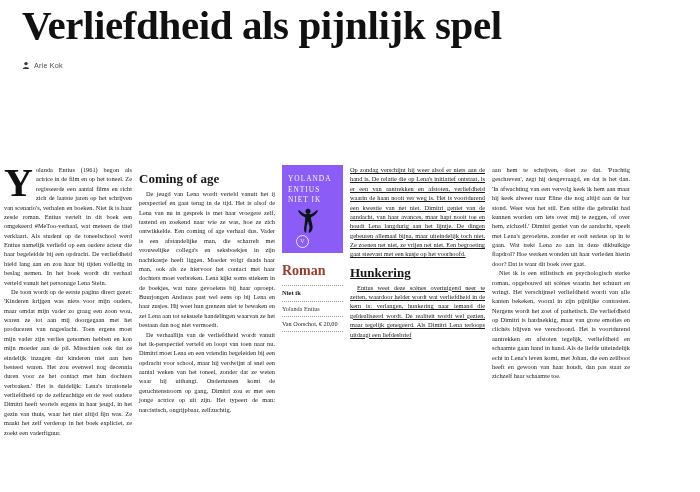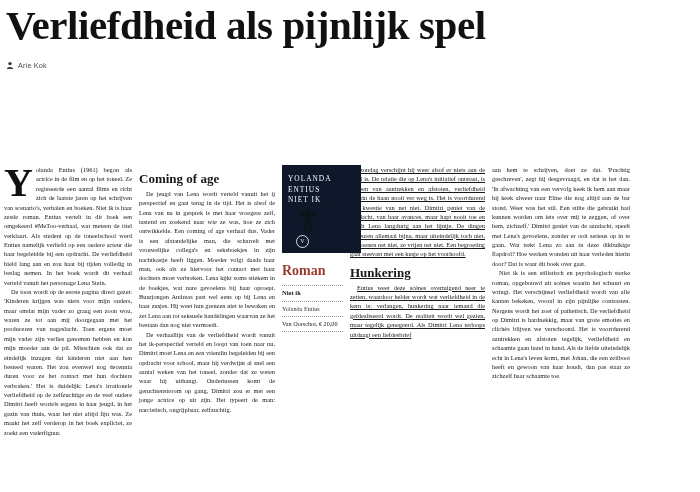--- a/index.html
+++ b/index.html
@@ -19,20 +19,21 @@
   .page {
     width: 700px;
     height: 492px;
     position: relative;
     box-sizing: border-box;
   }
 
   
   .header {
     padding: 4px 6px 0 6px;
+    margin-left: 16px;
   }
   .headline {
     font-family: "Liberation Serif", serif;
     font-weight: bold;
     font-size: 41px;
     line-height: 1.05;
     letter-spacing: -0.4px;
     margin: 0 0 14px 0;
     color: #111111;
   }
@@ -116,23 +117,23 @@
     font-size: 40px;
     line-height: 0.82;
     font-weight: bold;
     padding: 2px 3px 0 0;
     font-family: "Liberation Serif", serif;
     color: #111111;
   }
 
   
   .book-cover {
-    width: 79px;
+    width: 61px;
     height: 88px;
-    background: #0f172a;
+    background: #8b5cf6;
     position: relative;
     box-sizing: border-box;
     padding: 9px 6px 0 6px;
     overflow: hidden;
     margin-bottom: 8px;
   }
   .cover-title {
     font-family: "Liberation Serif", serif;
     color: #f2f7f9;
     font-size: 7.4px;

